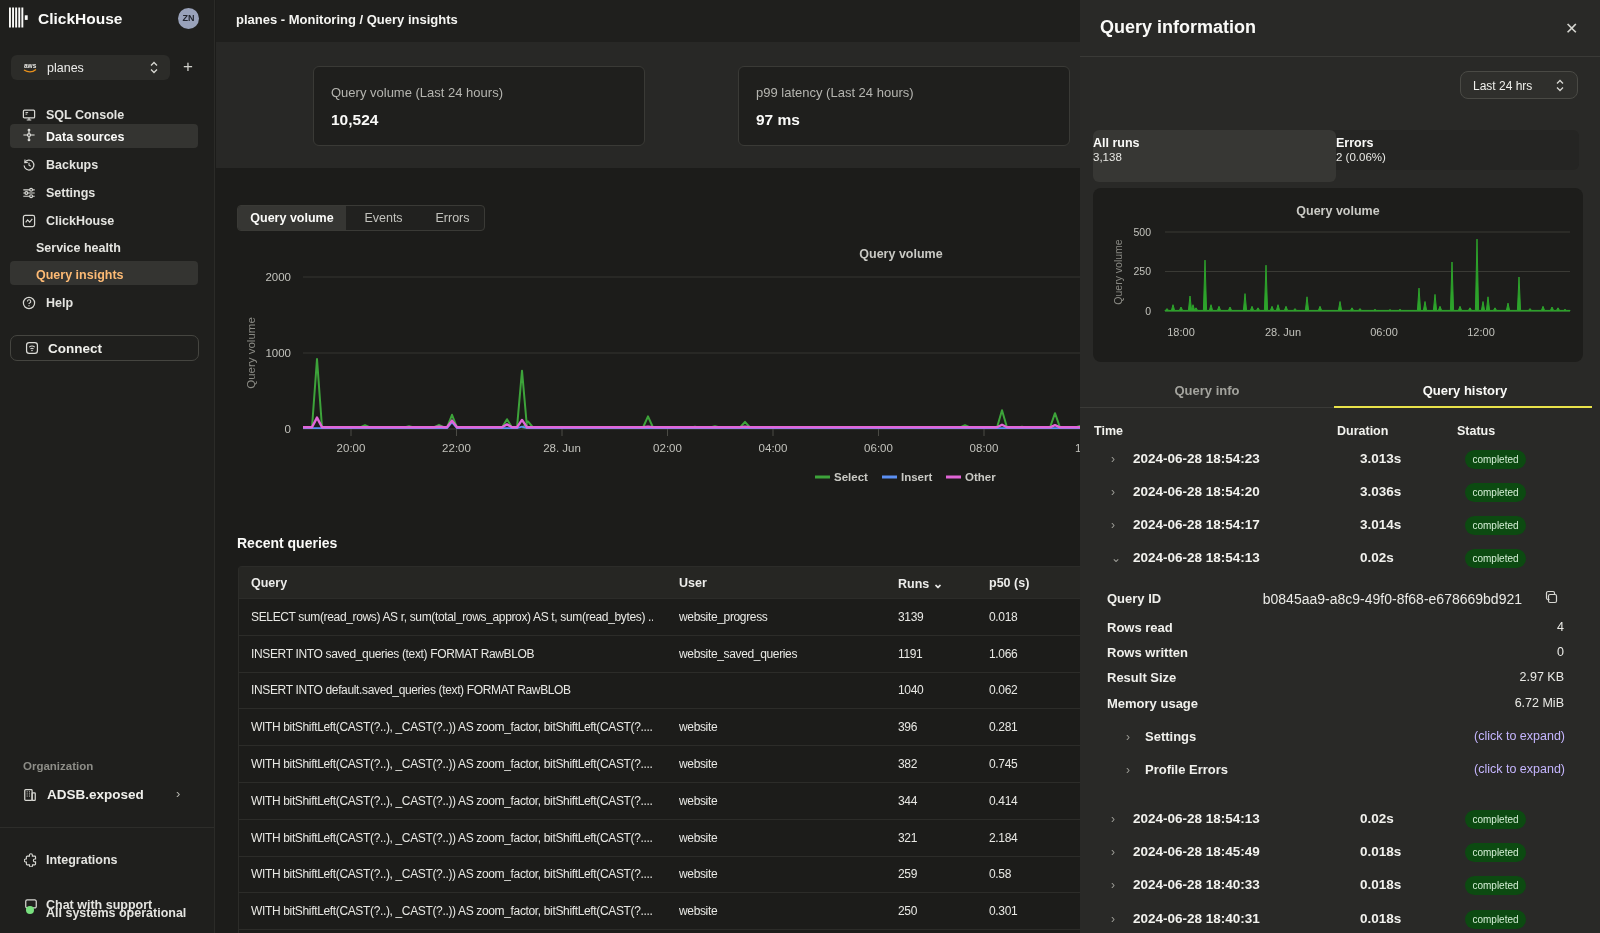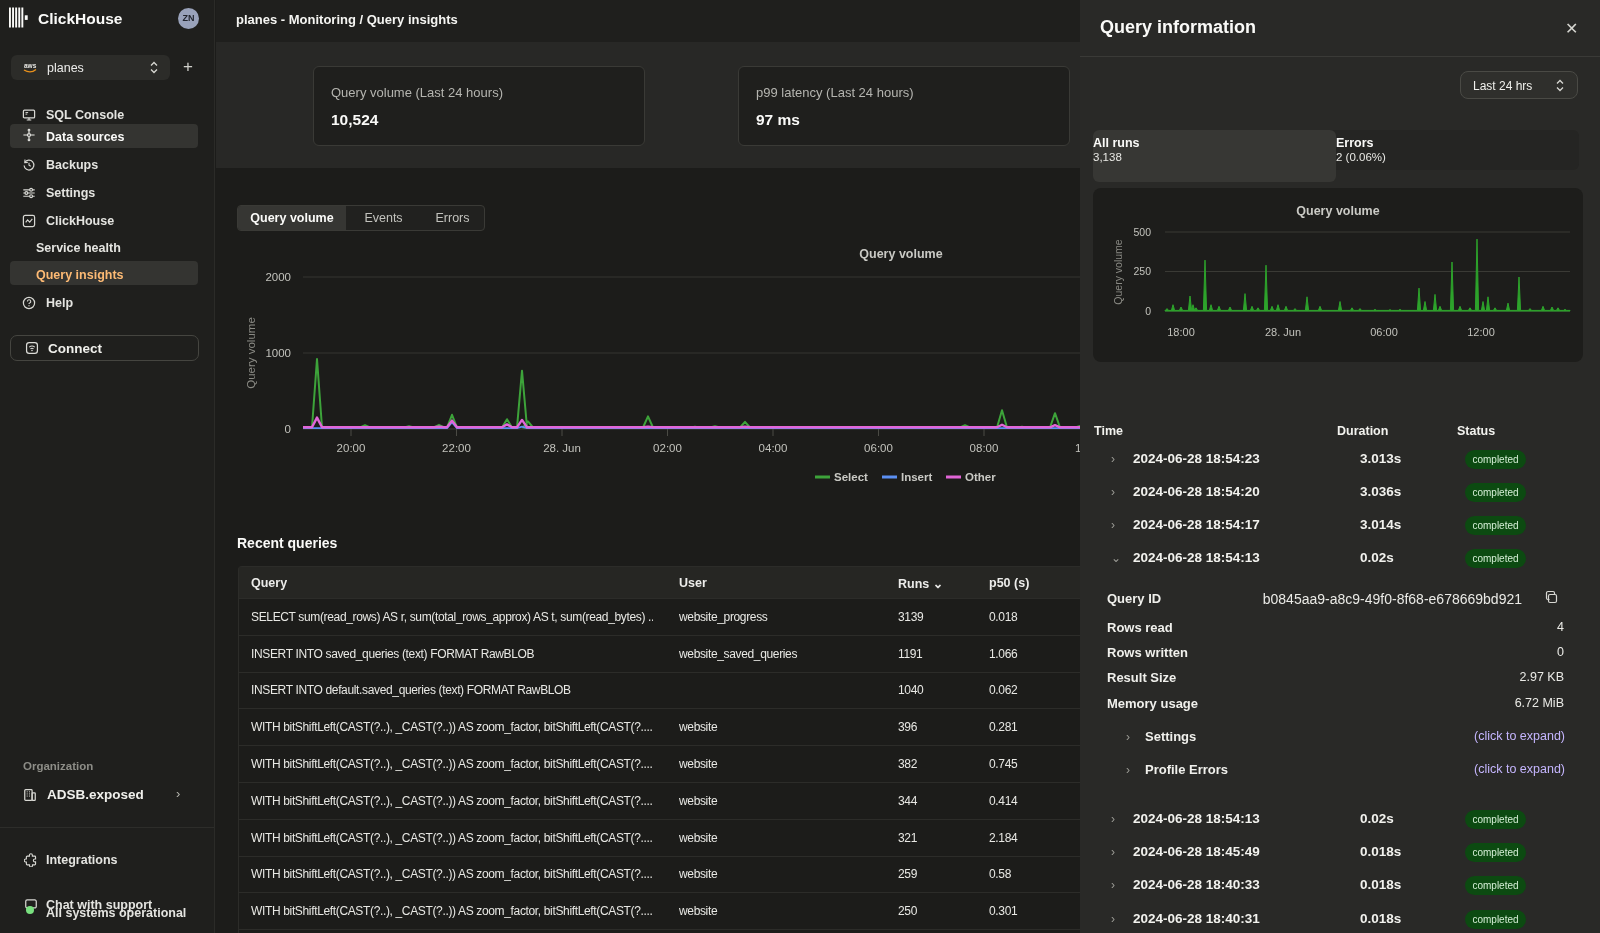--- a/index.html
+++ b/index.html
@@ -347,20 +347,26 @@
         <text x="58" y="47.5" font-size="10.5" fill="#c2c2bc" text-anchor="end" font-weight="normal" font-family="&quot;Liberation Sans&quot;, sans-serif">500</text>
         <text x="58" y="87" font-size="10.5" fill="#c2c2bc" text-anchor="end" font-weight="normal" font-family="&quot;Liberation Sans&quot;, sans-serif">250</text>
         <text x="58" y="126.5" font-size="10.5" fill="#c2c2bc" text-anchor="end" font-weight="normal" font-family="&quot;Liberation Sans&quot;, sans-serif">0</text>
         <text x="0" y="0" font-size="10.5" fill="#8a8a84" text-anchor="middle" font-weight="normal" font-family="&quot;Liberation Sans&quot;, sans-serif" transform="translate(29,84) rotate(-90)">Query volume</text>
         <text x="88" y="148" font-size="11" fill="#c2c2bc" text-anchor="middle" font-weight="normal" font-family="&quot;Liberation Sans&quot;, sans-serif">18:00</text>
         <text x="190" y="148" font-size="11" fill="#c2c2bc" text-anchor="middle" font-weight="normal" font-family="&quot;Liberation Sans&quot;, sans-serif">28. Jun</text>
         <text x="291" y="148" font-size="11" fill="#c2c2bc" text-anchor="middle" font-weight="normal" font-family="&quot;Liberation Sans&quot;, sans-serif">06:00</text>
         <text x="388" y="148" font-size="11" fill="#c2c2bc" text-anchor="middle" font-weight="normal" font-family="&quot;Liberation Sans&quot;, sans-serif">12:00</text>
         <path d="M72 123 L72 122.4 L72.4 122.4 L74 120.6 L75.6 122.4 L78.4 122.4 L80 116.7 L81.6 122.4 L86.4 122.4 L88 119.0 L89.6 122.4 L95.4 122.4 L97 108.0 L98.6 122.4 L98.4 122.4 L100 116.7 L101.6 122.4 L101.4 122.4 L103 119.8 L104.6 122.4 L110.4 122.4 L112 72.1 L113.6 122.4 L116.4 122.4 L118 116.7 L119.6 122.4 L124.4 122.4 L126 118.3 L127.6 122.4 L135.4 122.4 L137 119.0 L138.6 122.4 L150.4 122.4 L152 105.6 L153.6 122.4 L157.4 122.4 L159 118.3 L160.6 122.4 L163.4 122.4 L165 119.8 L166.6 122.4 L171.4 122.4 L173 77.2 L174.6 122.4 L177.4 122.4 L179 118.3 L180.6 122.4 L183.4 122.4 L185 116.7 L186.6 122.4 L191.4 122.4 L193 118.3 L194.6 122.4 L200.4 122.4 L202 120.6 L203.6 122.4 L212.4 122.4 L214 108.8 L215.6 122.4 L225.4 122.4 L227 118.3 L228.6 122.4 L245.4 122.4 L247 113.5 L248.6 122.4 L257.4 122.4 L259 119.8 L260.6 122.4 L265.4 122.4 L267 120.6 L268.6 122.4 L280.4 122.4 L282 121.4 L283.6 122.4 L295.4 122.4 L297 121.7 L298.6 122.4 L305.4 122.4 L307 121.4 L308.6 122.4 L324.4 122.4 L326 100.1 L327.6 122.4 L330.4 122.4 L332 113.5 L333.6 122.4 L340.4 122.4 L342 106.4 L343.6 122.4 L345.4 122.4 L347 118.3 L348.6 122.4 L357.4 122.4 L359 74.0 L360.6 122.4 L365.4 122.4 L367 118.3 L368.6 122.4 L375.4 122.4 L377 119.8 L378.6 122.4 L382.4 122.4 L384 51.1 L385.6 122.4 L388.4 122.4 L390 113.5 L391.6 122.4 L393.4 122.4 L395 108.8 L396.6 122.4 L400.4 122.4 L402 119.8 L403.6 122.4 L413.4 122.4 L415 115.1 L416.6 122.4 L424.4 122.4 L426 89.0 L427.6 122.4 L435.4 122.4 L437 120.6 L438.6 122.4 L448.4 122.4 L450 118.3 L451.6 122.4 L457.4 122.4 L459 119.0 L460.6 122.4 L463.4 122.4 L465 119.8 L466.6 122.4 L470.4 122.4 L472 121.4 L473.6 122.4 L477 122.4 L477 123 Z" fill="#2da32b" stroke="#2da32b" stroke-width="1"></path>
       </svg></div>
+  <div id="ptabs">
+    <div class="pt1">Query info</div>
+    <div class="pt2">Query history</div>
+    <div class="gline"></div>
+    <div class="yline"></div>
+  </div>
   <div id="qhist">
       <div class="qh hdr" style="left:14px;top:424px">Time</div>
       <div class="qh hdr" style="left:257px;top:424px">Duration</div>
       <div class="qh hdr" style="left:377px;top:424px">Status</div>
       <div class="qh chev" style="left:31px;top:452px">›</div>
       <div class="qh time" style="left:53px;top:451px">2024-06-28 18:54:23</div>
       <div class="qh dur" style="left:280px;top:451px">3.013s</div>
       <div class="badge" style="left:385px;top:450px">completed</div>
       <div class="qh chev" style="left:31px;top:485px">›</div>
       <div class="qh time" style="left:53px;top:484px">2024-06-28 18:54:20</div>

